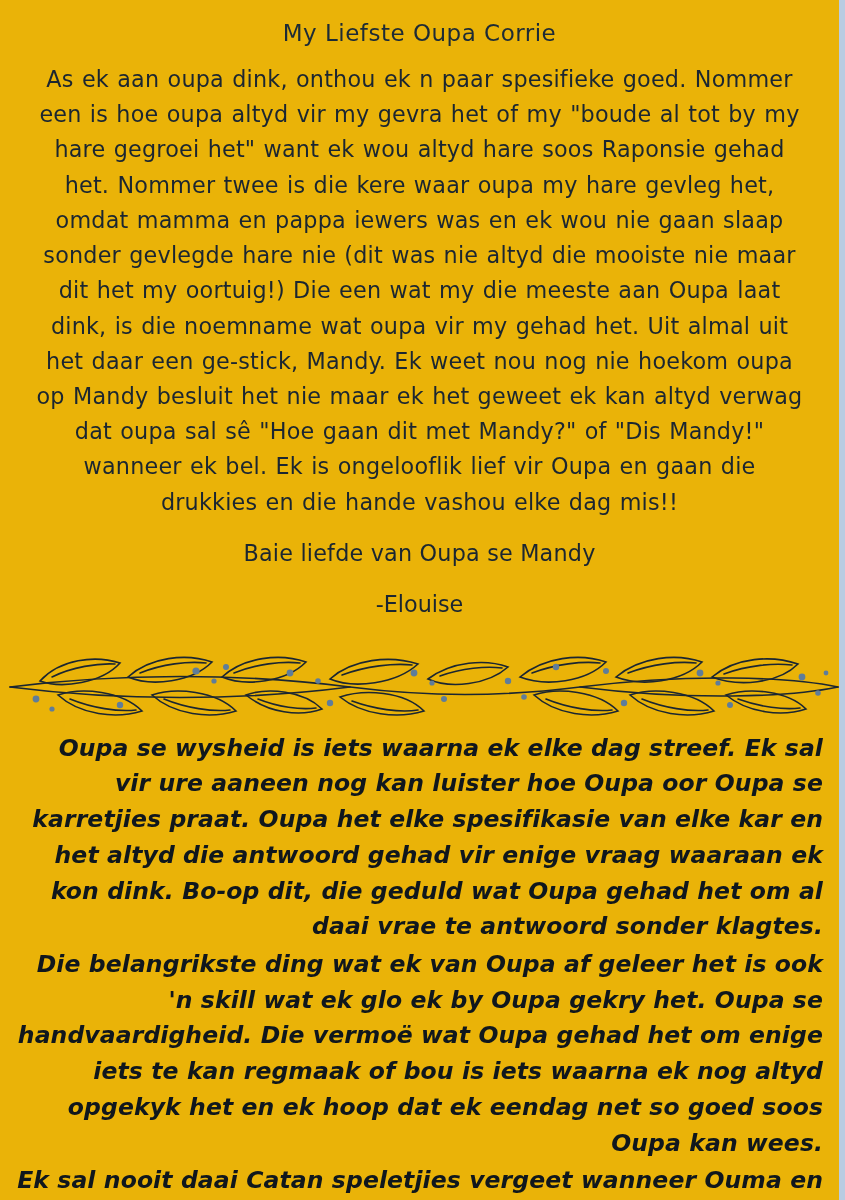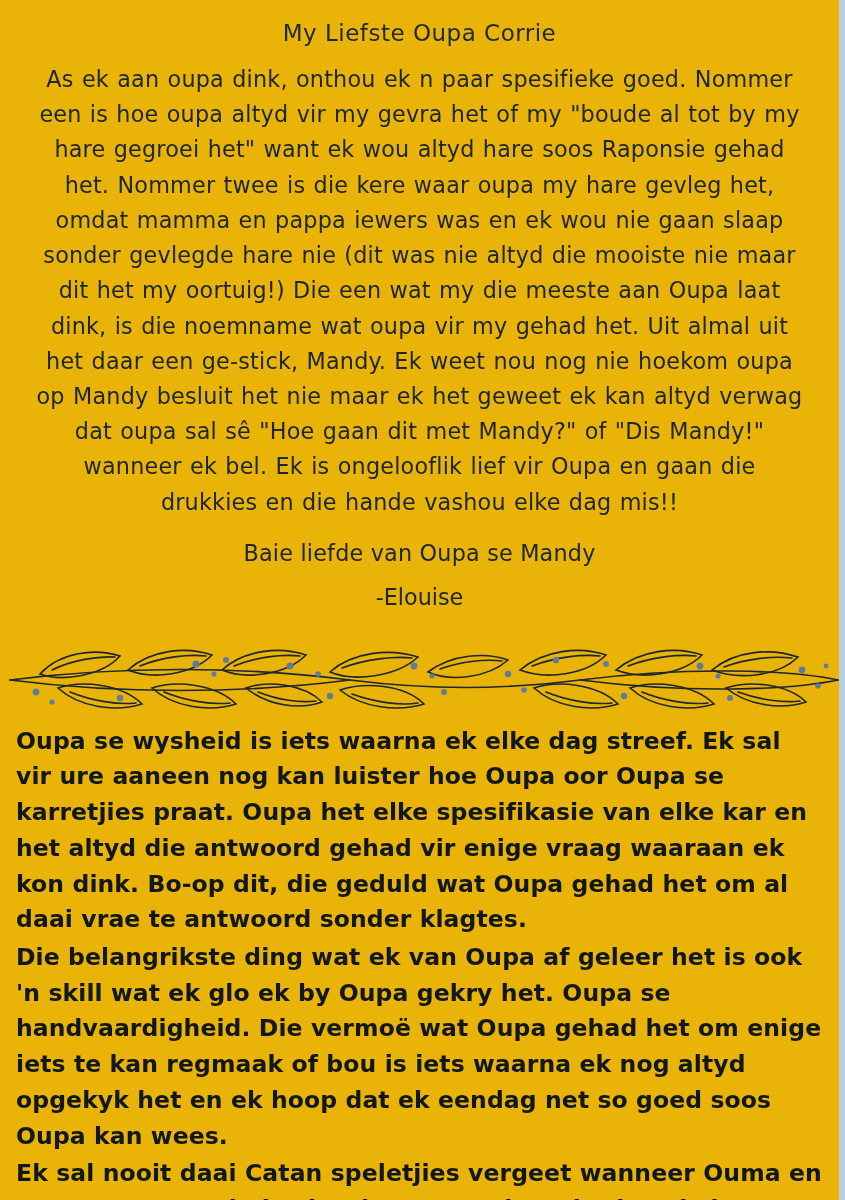--- a/index.html
+++ b/index.html
@@ -42,21 +42,21 @@
     letter-spacing: 0.2px;
     margin: 16px;
     word-spacing: 1px;
   }
   .letter-signoff {
     text-align: center;
     font-size: 22.3px;
     line-height: 1.58;
     color: #1b2631;
     letter-spacing: 0.2px;
-    margin: 9px;
+    margin: 16px;
   }
   .letter-author {
     text-align: center;
     font-size: 22.3px;
     line-height: 1.6;
     color: #1b2631;
     margin: 8px;
   }
   
   .divider {
@@ -64,27 +64,28 @@
     height: 86px;
     margin: 14px 0 6px 0;
     display: block;
   }
   
   .bottom-section {
     padding: 2px 16px 0 16px;
     box-sizing: border-box;
   }
   .tribute-para {
-    text-align: left;
+    text-align: right;
     font-size: 23.5px;
     line-height: 1.52;
     color: #10171d;
     font-weight: 700;
     margin: 0 0 2px 0;
     letter-spacing: 0.1px;
+    font-style: italic;
   }
 </style>
 </head>
 <body>
 
 <div class="page">
 
   <div class="top-section">
     <div class="letter-title">My Liefste Oupa Corrie</div>
     <div class="letter-body">As ek aan oupa dink, onthou ek n paar spesifieke goed. Nommer een is hoe oupa altyd vir my gevra het of my "boude al tot by my hare gegroei het" want ek wou altyd hare soos Raponsie gehad het. Nommer twee is die kere waar oupa my hare gevleg het, omdat mamma en pappa iewers was en ek wou nie gaan slaap sonder gevlegde hare nie (dit was nie altyd die mooiste nie maar dit het my oortuig!) Die een wat my die meeste aan Oupa laat dink, is die noemname wat oupa vir my gehad het. Uit almal uit het daar een ge-stick, Mandy. Ek weet nou nog nie hoekom oupa op Mandy besluit het nie maar ek het geweet ek kan altyd verwag dat oupa sal sê "Hoe gaan dit met Mandy?" of "Dis Mandy!" wanneer ek bel. Ek is ongelooflik lief vir Oupa en gaan die drukkies en die hande vashou elke dag mis!!</div>

